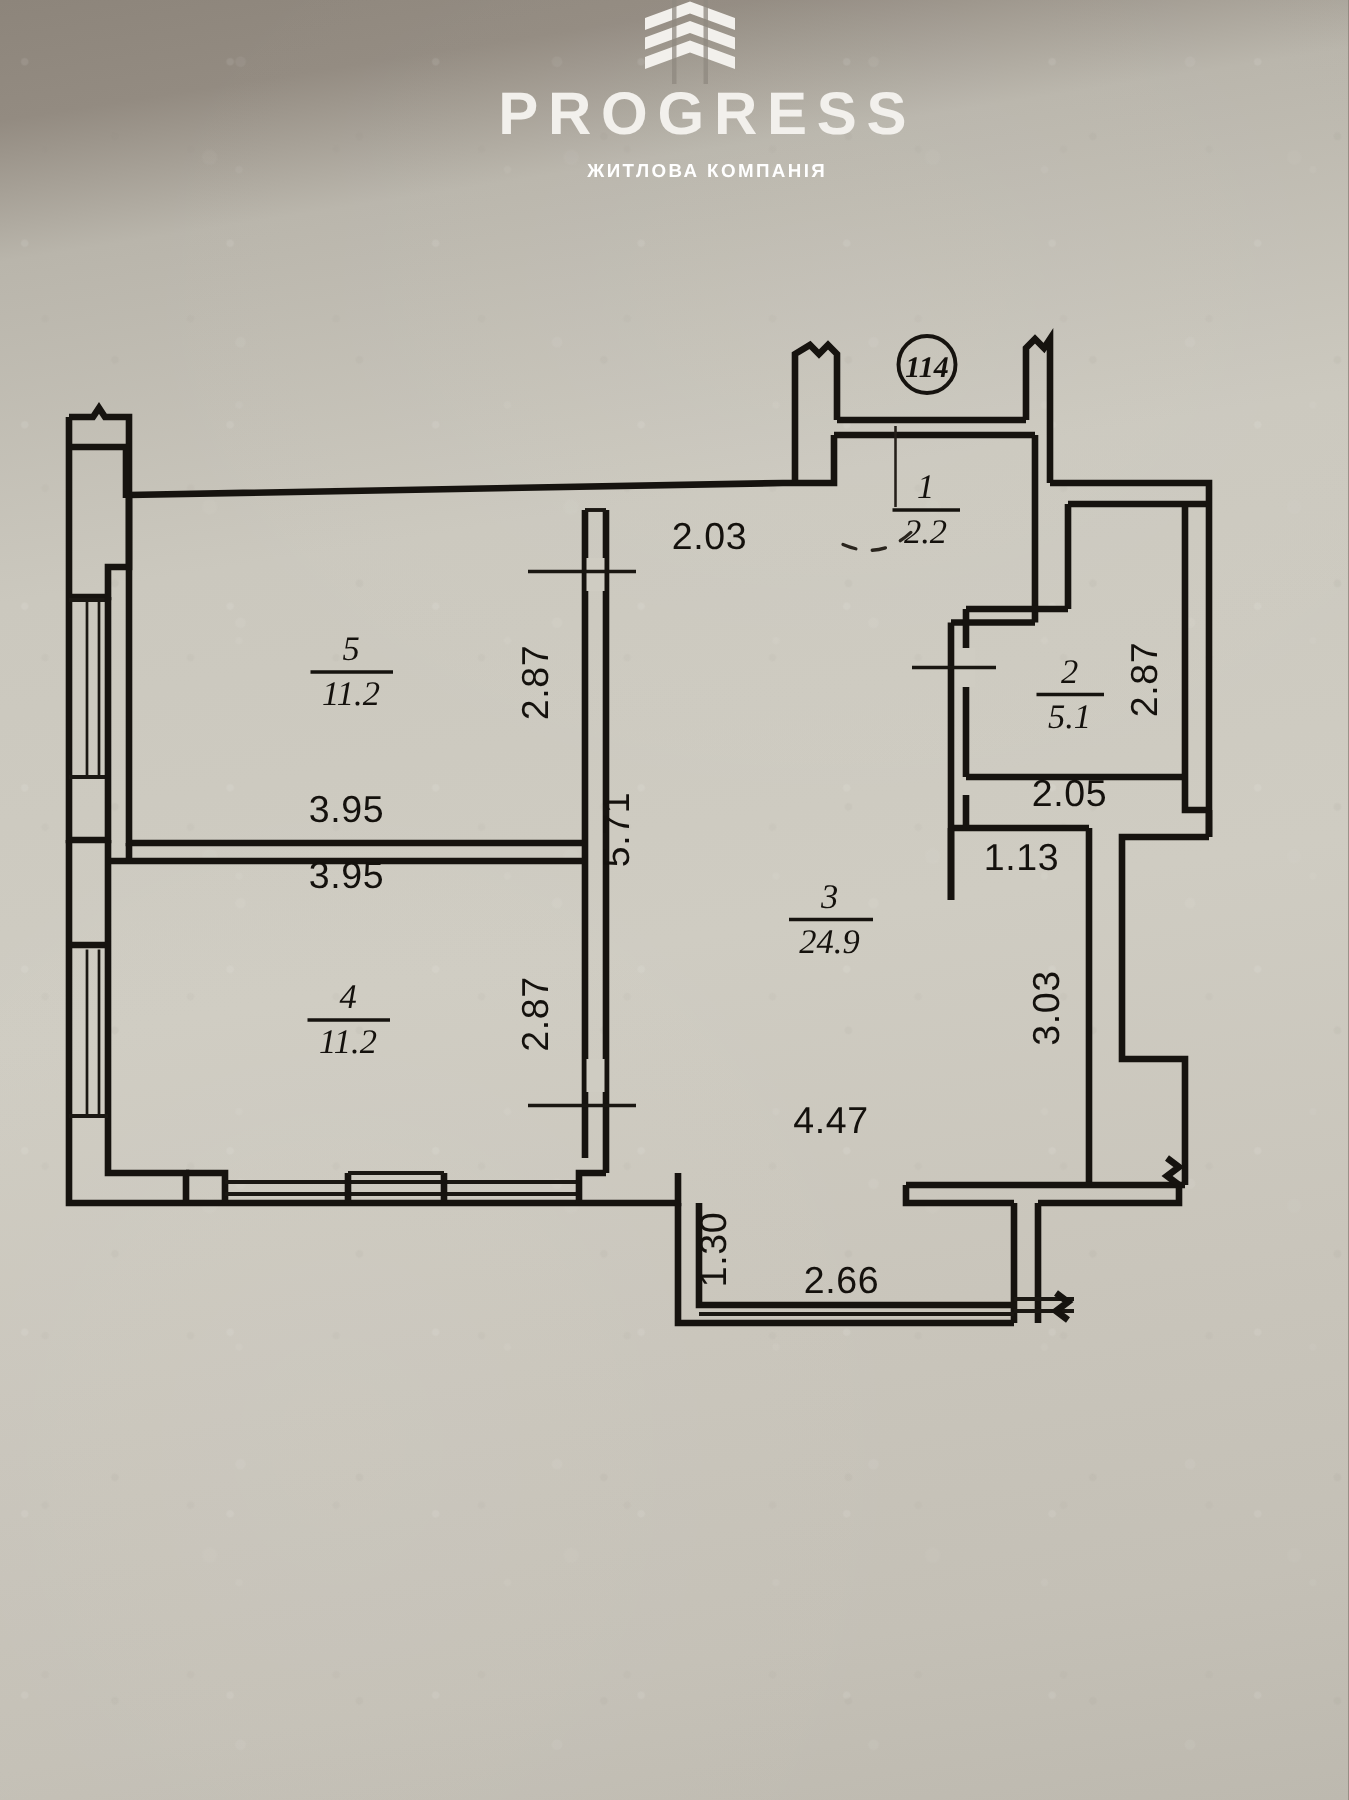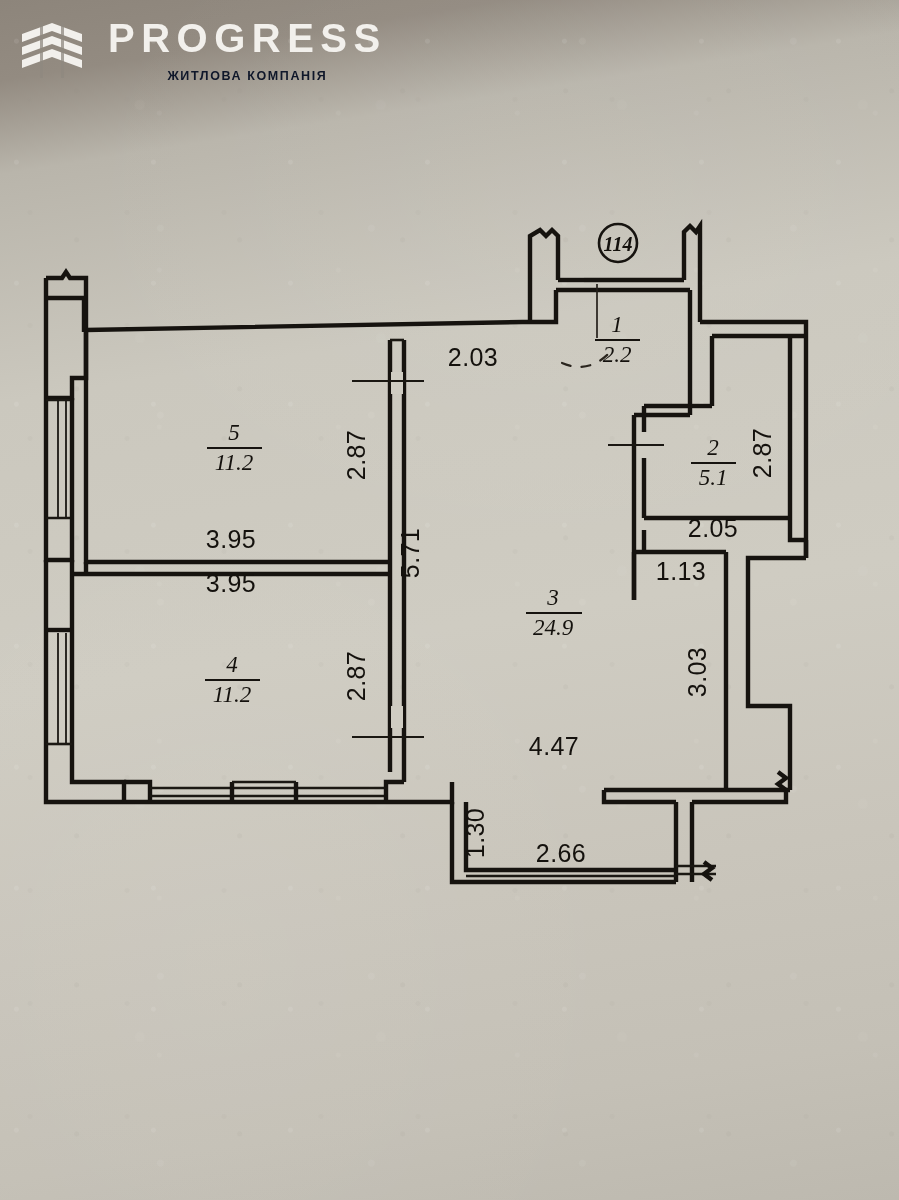--- a/index.html
+++ b/index.html
@@ -44,38 +44,39 @@
   #brand-header {
     position: absolute;
     left: 0; top: 0;
     width: 899px;
     height: 100px;
     display: flex;
     align-items: center;
     padding-left: 20px;
     box-sizing: border-box;
     z-index: 6;
+    flex-direction: column;
   }
   #logo-mark { width: 64px; height: 56px; flex: 0 0 auto; }
   #brand-text {
     margin-left: 24px;
     display: flex;
     flex-direction: column;
     align-items: center;
   }
   #brand-name {
     color: #f2f0ec;
     font-size: 40px;
     font-weight: 700;
     letter-spacing: 6.5px;
     line-height: 1;
     white-space: nowrap;
   }
   #brand-tagline {
-    color: #0f172a;
+    color: #ffffff;
     font-size: 12.5px;
     font-weight: 700;
     letter-spacing: 1.6px;
     margin-top: 11px;
     white-space: nowrap;
   }
 
   
   #plan-wrap {
     position: absolute;

